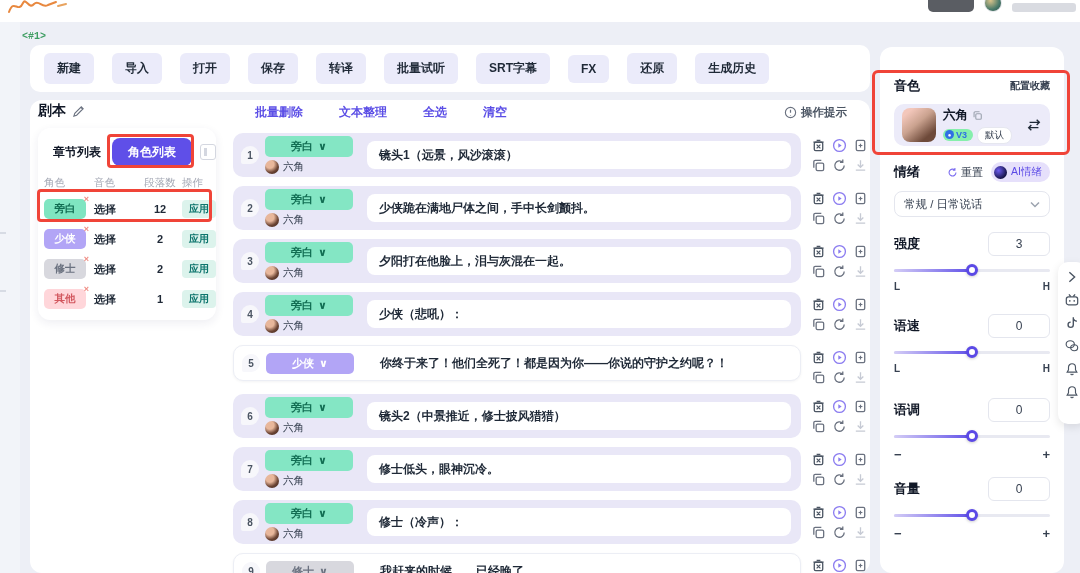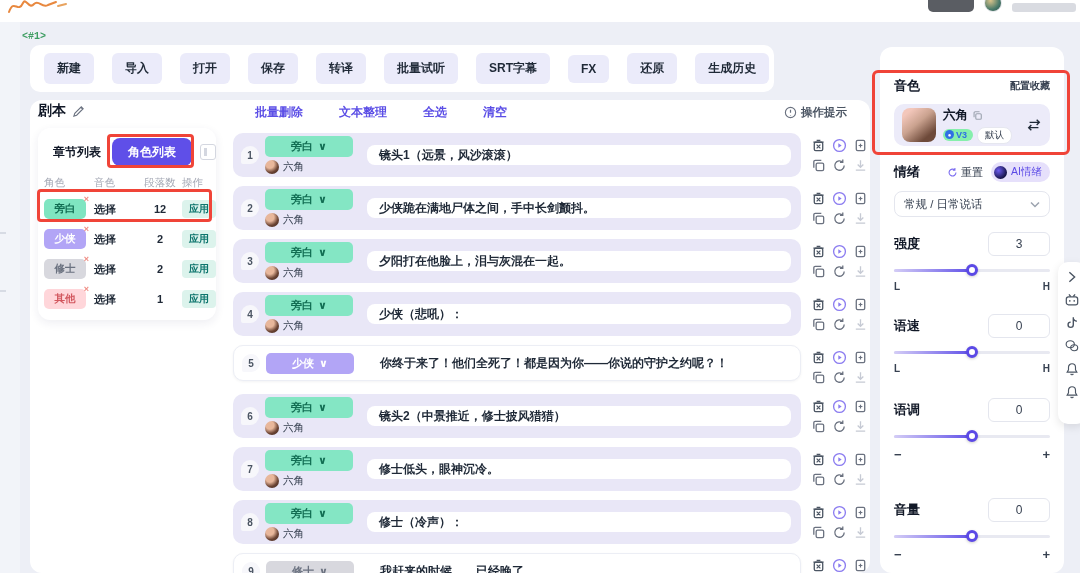--- a/index.html
+++ b/index.html
@@ -12,21 +12,21 @@
   .hdr-right { position:absolute; right:4px; top:-6px; display:flex; align-items:center; gap:10px; }
   .hdr-btn { width:46px; height:18px; background:#5a5d63; border-radius:5px; }
   .hdr-avatar { width:18px; height:18px; border-radius:50%; background:radial-gradient(circle at 35% 35%, #d9c38a, #4a7a6a 60%, #2e4f46); border:1px solid #e5e7eb; }
   .hdr-user { width:64px; height:9px; margin-top:8px; border-radius:3px; background:#c9ccd4; opacity:.7; }
 
   .doc-tag { position:absolute; left:22px; top:31px; font-size:10px; font-weight:700; color:#3f9e63; font-family:"Liberation Mono", monospace; }
 
   .card { background:#fff; border-radius:12px; }
 
   
-  .toolbar { position:absolute; left:30px; top:45px; width:744px; height:47px; display:flex; align-items:center; gap:18px; padding:0 14px; border-radius:10px; }
+  .toolbar { position:absolute; left:30px; top:45px; width:840px; height:47px; display:flex; align-items:center; gap:18px; padding:0 14px; border-radius:10px; }
   .tbtn { background:#ebebfa; color:#1f2937; font-size:12px; font-weight:700; padding:7px 13px; border-radius:6px; border:none; white-space:nowrap; cursor:pointer; }
 
   
   .maincard { position:absolute; left:30px; top:100px; width:840px; height:473px; }
 
   
   .leftstrip { position:absolute; left:0; top:22px; width:20px; height:551px; background:#f2f4f9; }
   .dash { position:absolute; left:0; width:6px; height:2px; background:#d7dbe4; }
 
   
@@ -65,21 +65,21 @@
   .bubble.lav { background:#e9e7f7; height:44px; }
   .bubble.white { background:#fff; height:36px; border:1px solid #eceef5; box-shadow:0 1px 3px rgba(16,24,40,.05); }
   .numbadge { width:18px; height:18px; background:#f7f7fb; border-radius:9px 9px 9px 2px; font-size:10px; font-weight:700; color:#4b5563; display:flex; align-items:center; justify-content:center; flex:none; }
   .segstack { width:92px; margin-left:6px; flex:none; }
   .stag { width:88px; height:21px; border-radius:5px; font-size:11px; font-weight:700; display:flex; align-items:center; justify-content:center; gap:5px; cursor:pointer; }
   .stag.green { background:#84e6c4; color:#116d52; }
   .stag.purple { background:#b2a5f6; color:#fff; }
   .stag.gray { background:#d8d8de; color:#6b7280; }
   .voiceline { display:flex; align-items:center; gap:4px; margin-top:3px; font-size:10.5px; color:#374151; }
   .mini-avatar { width:14px; height:14px; border-radius:50%; background:radial-gradient(circle at 35% 30%, #e8b79b 30%, #6b4434 62%, #3a241c); flex:none; }
-  .textbox { flex:1; margin-left:10px; background:#fff; border-radius:8px; height:20px; display:flex; align-items:center; padding:0 12px; font-size:12px; font-weight:600; color:#1f2937; white-space:nowrap; overflow:hidden; }
+  .textbox { flex:1; margin-left:10px; background:#fff; border-radius:8px; height:28px; display:flex; align-items:center; padding:0 12px; font-size:12px; font-weight:600; color:#1f2937; white-space:nowrap; overflow:hidden; }
   .acts { width:56px; flex:none; display:grid; grid-template-columns:repeat(3,16px); gap:5px 5px; padding-top:5px; }
   .acts .ic { width:15px; height:15px; cursor:pointer; display:block; }
   .c-del{color:#4b5563}.c-play{color:#8a7bf0}.c-doc{color:#6b7280}.c-copy{color:#6b7280}.c-re{color:#6b7280}.c-dl{color:#c6cad4}
 
   
   .console { position:absolute; left:880px; top:47px; width:184px; height:526px; background:#fff; border-radius:12px; padding:14px 14px 0 14px; }
   .console-hd { display:flex; align-items:baseline; justify-content:space-between; }
   .console-title { font-size:16px; font-weight:800; color:#111827; }
   .batch-edit { font-size:11px; color:#4b5563; cursor:pointer; }
   .sec-hd { display:flex; align-items:center; justify-content:space-between; margin-top:16px; }
@@ -698,21 +698,21 @@
           <div class="track"></div>
           <div class="fill"></div>
           <div class="thumb"></div>
         </div>
       <div class="minmax" style="font-size:13px;">
           <span>−</span>
           <span>+</span>
         </div>
     </div>
 
-    <div class="sgroup" style="margin-top:36px;">
+    <div class="sgroup" style="margin-top:15px;">
       <div class="sg-row">
         <span class="sec-label">音量</span>
         <input class="valbox" value="0" style="">
       </div>
       <div class="slider">
           <div class="track"></div>
           <div class="fill"></div>
           <div class="thumb"></div>
         </div>
       <div class="minmax" style="font-size:13px;">

